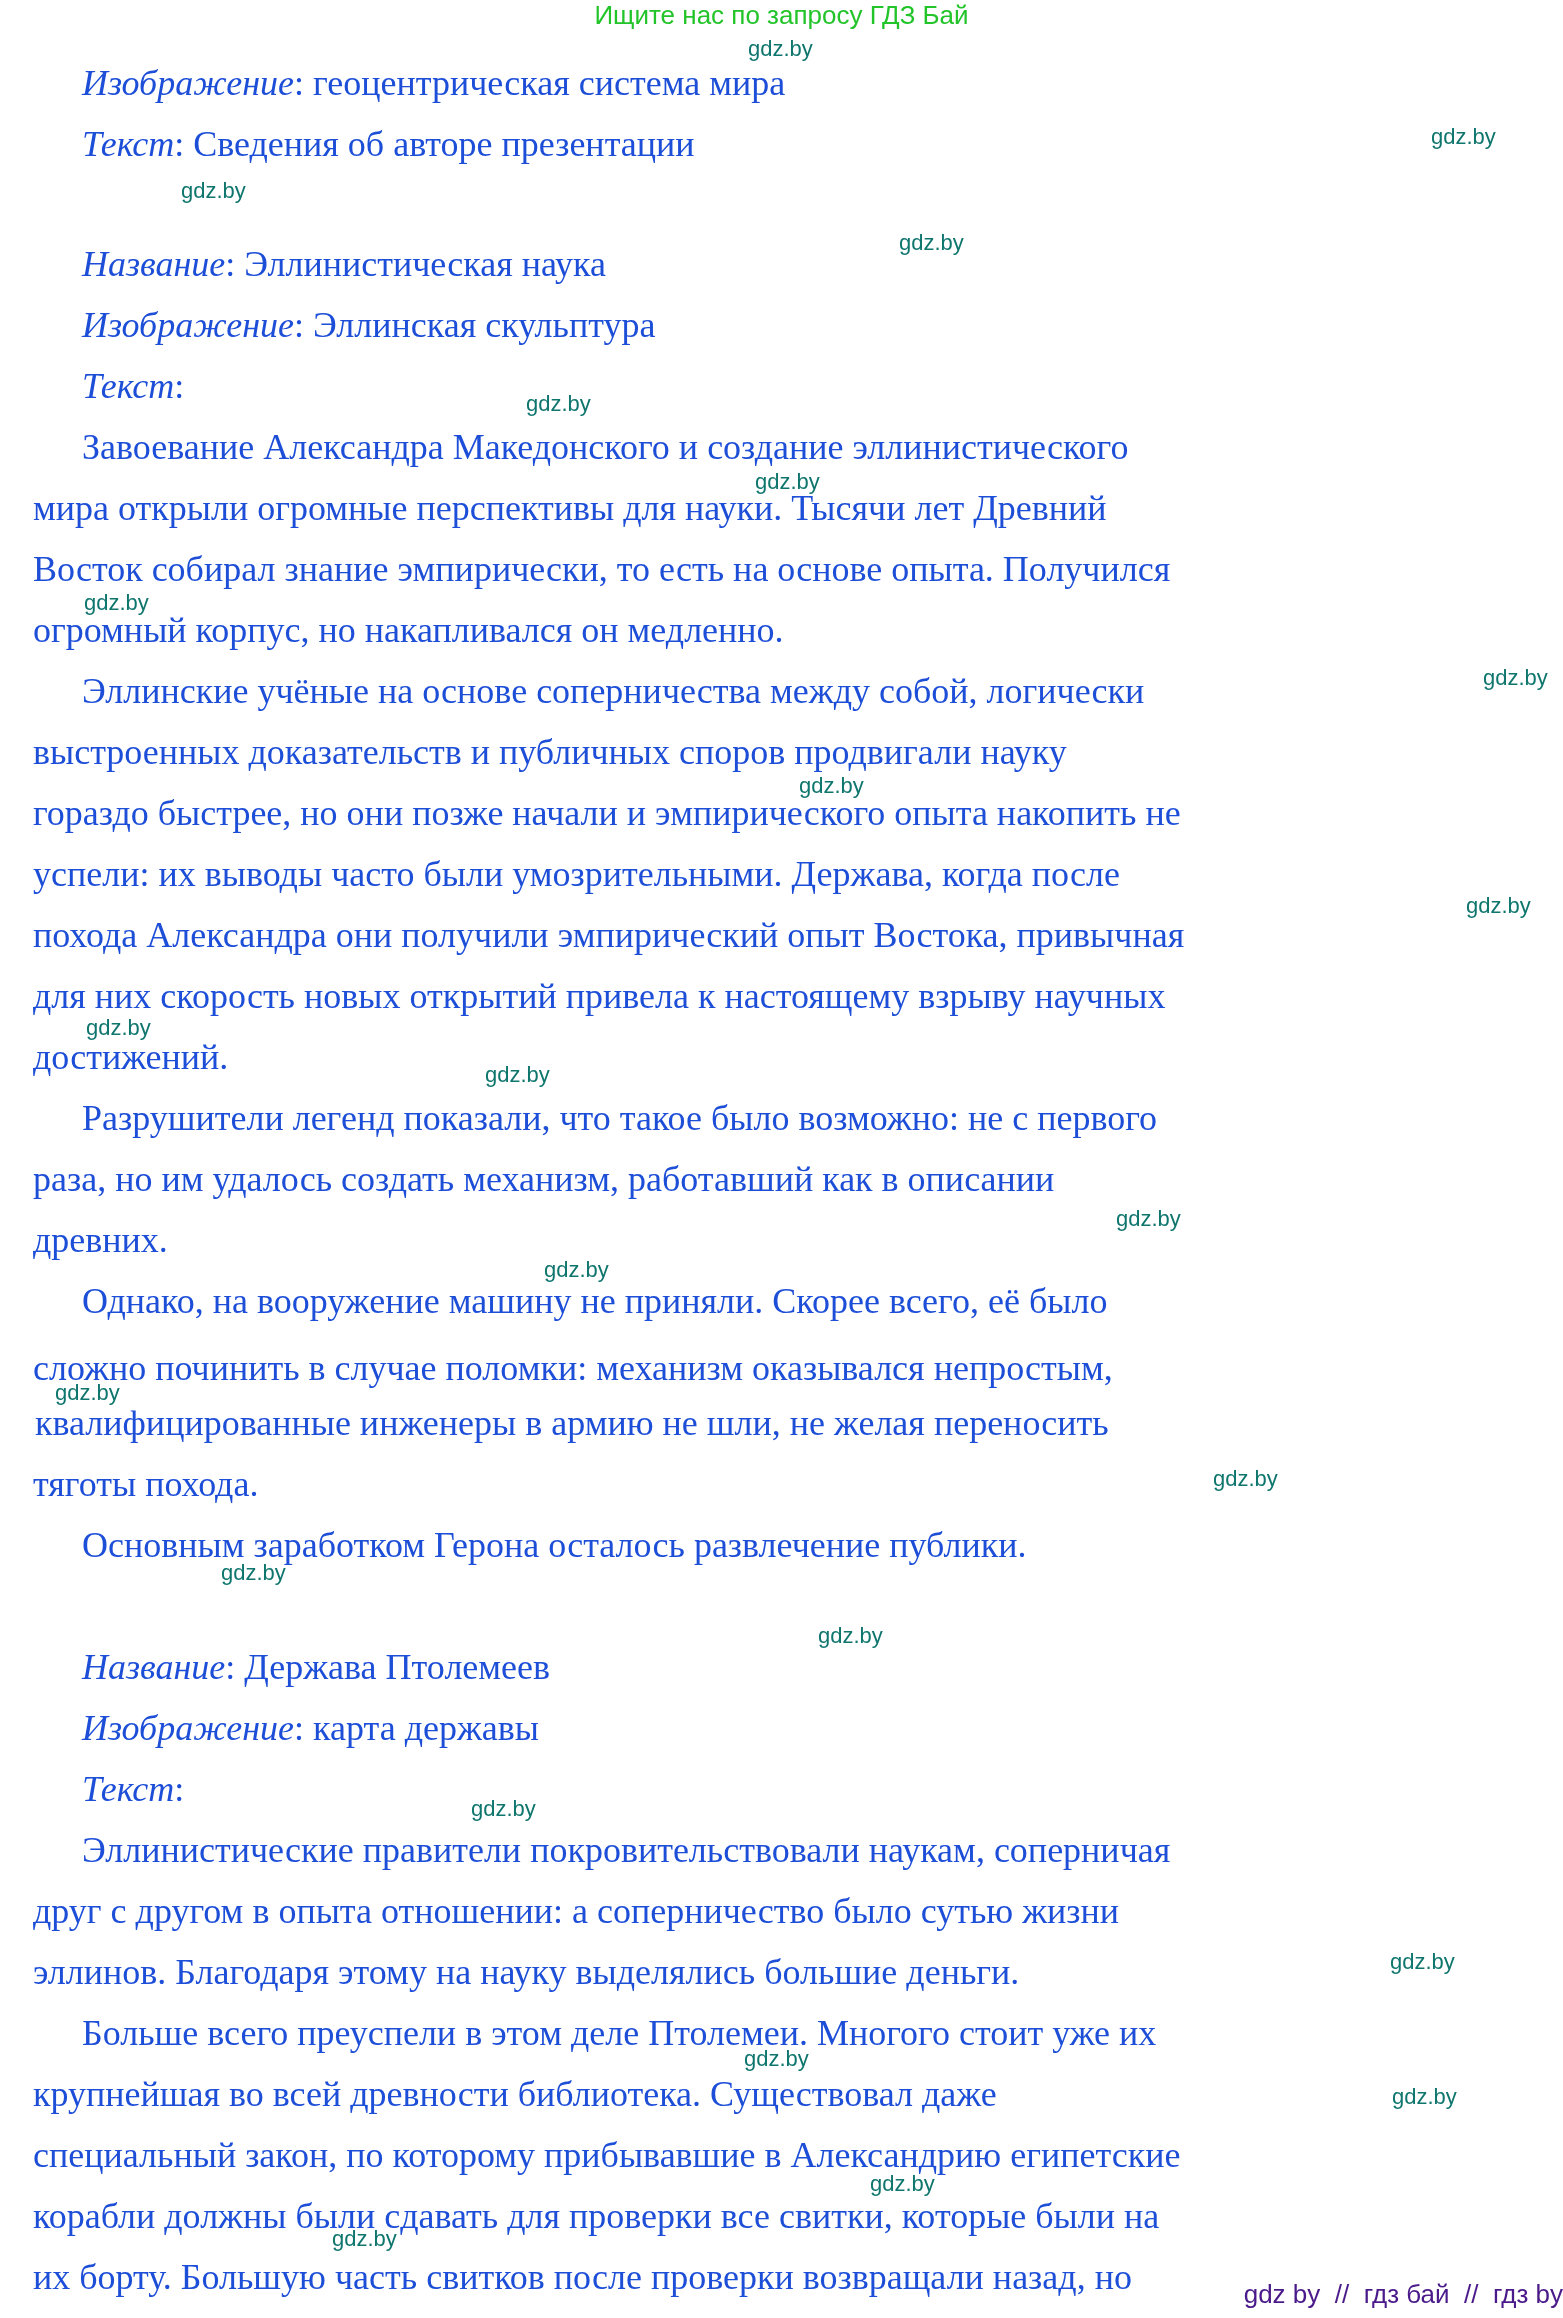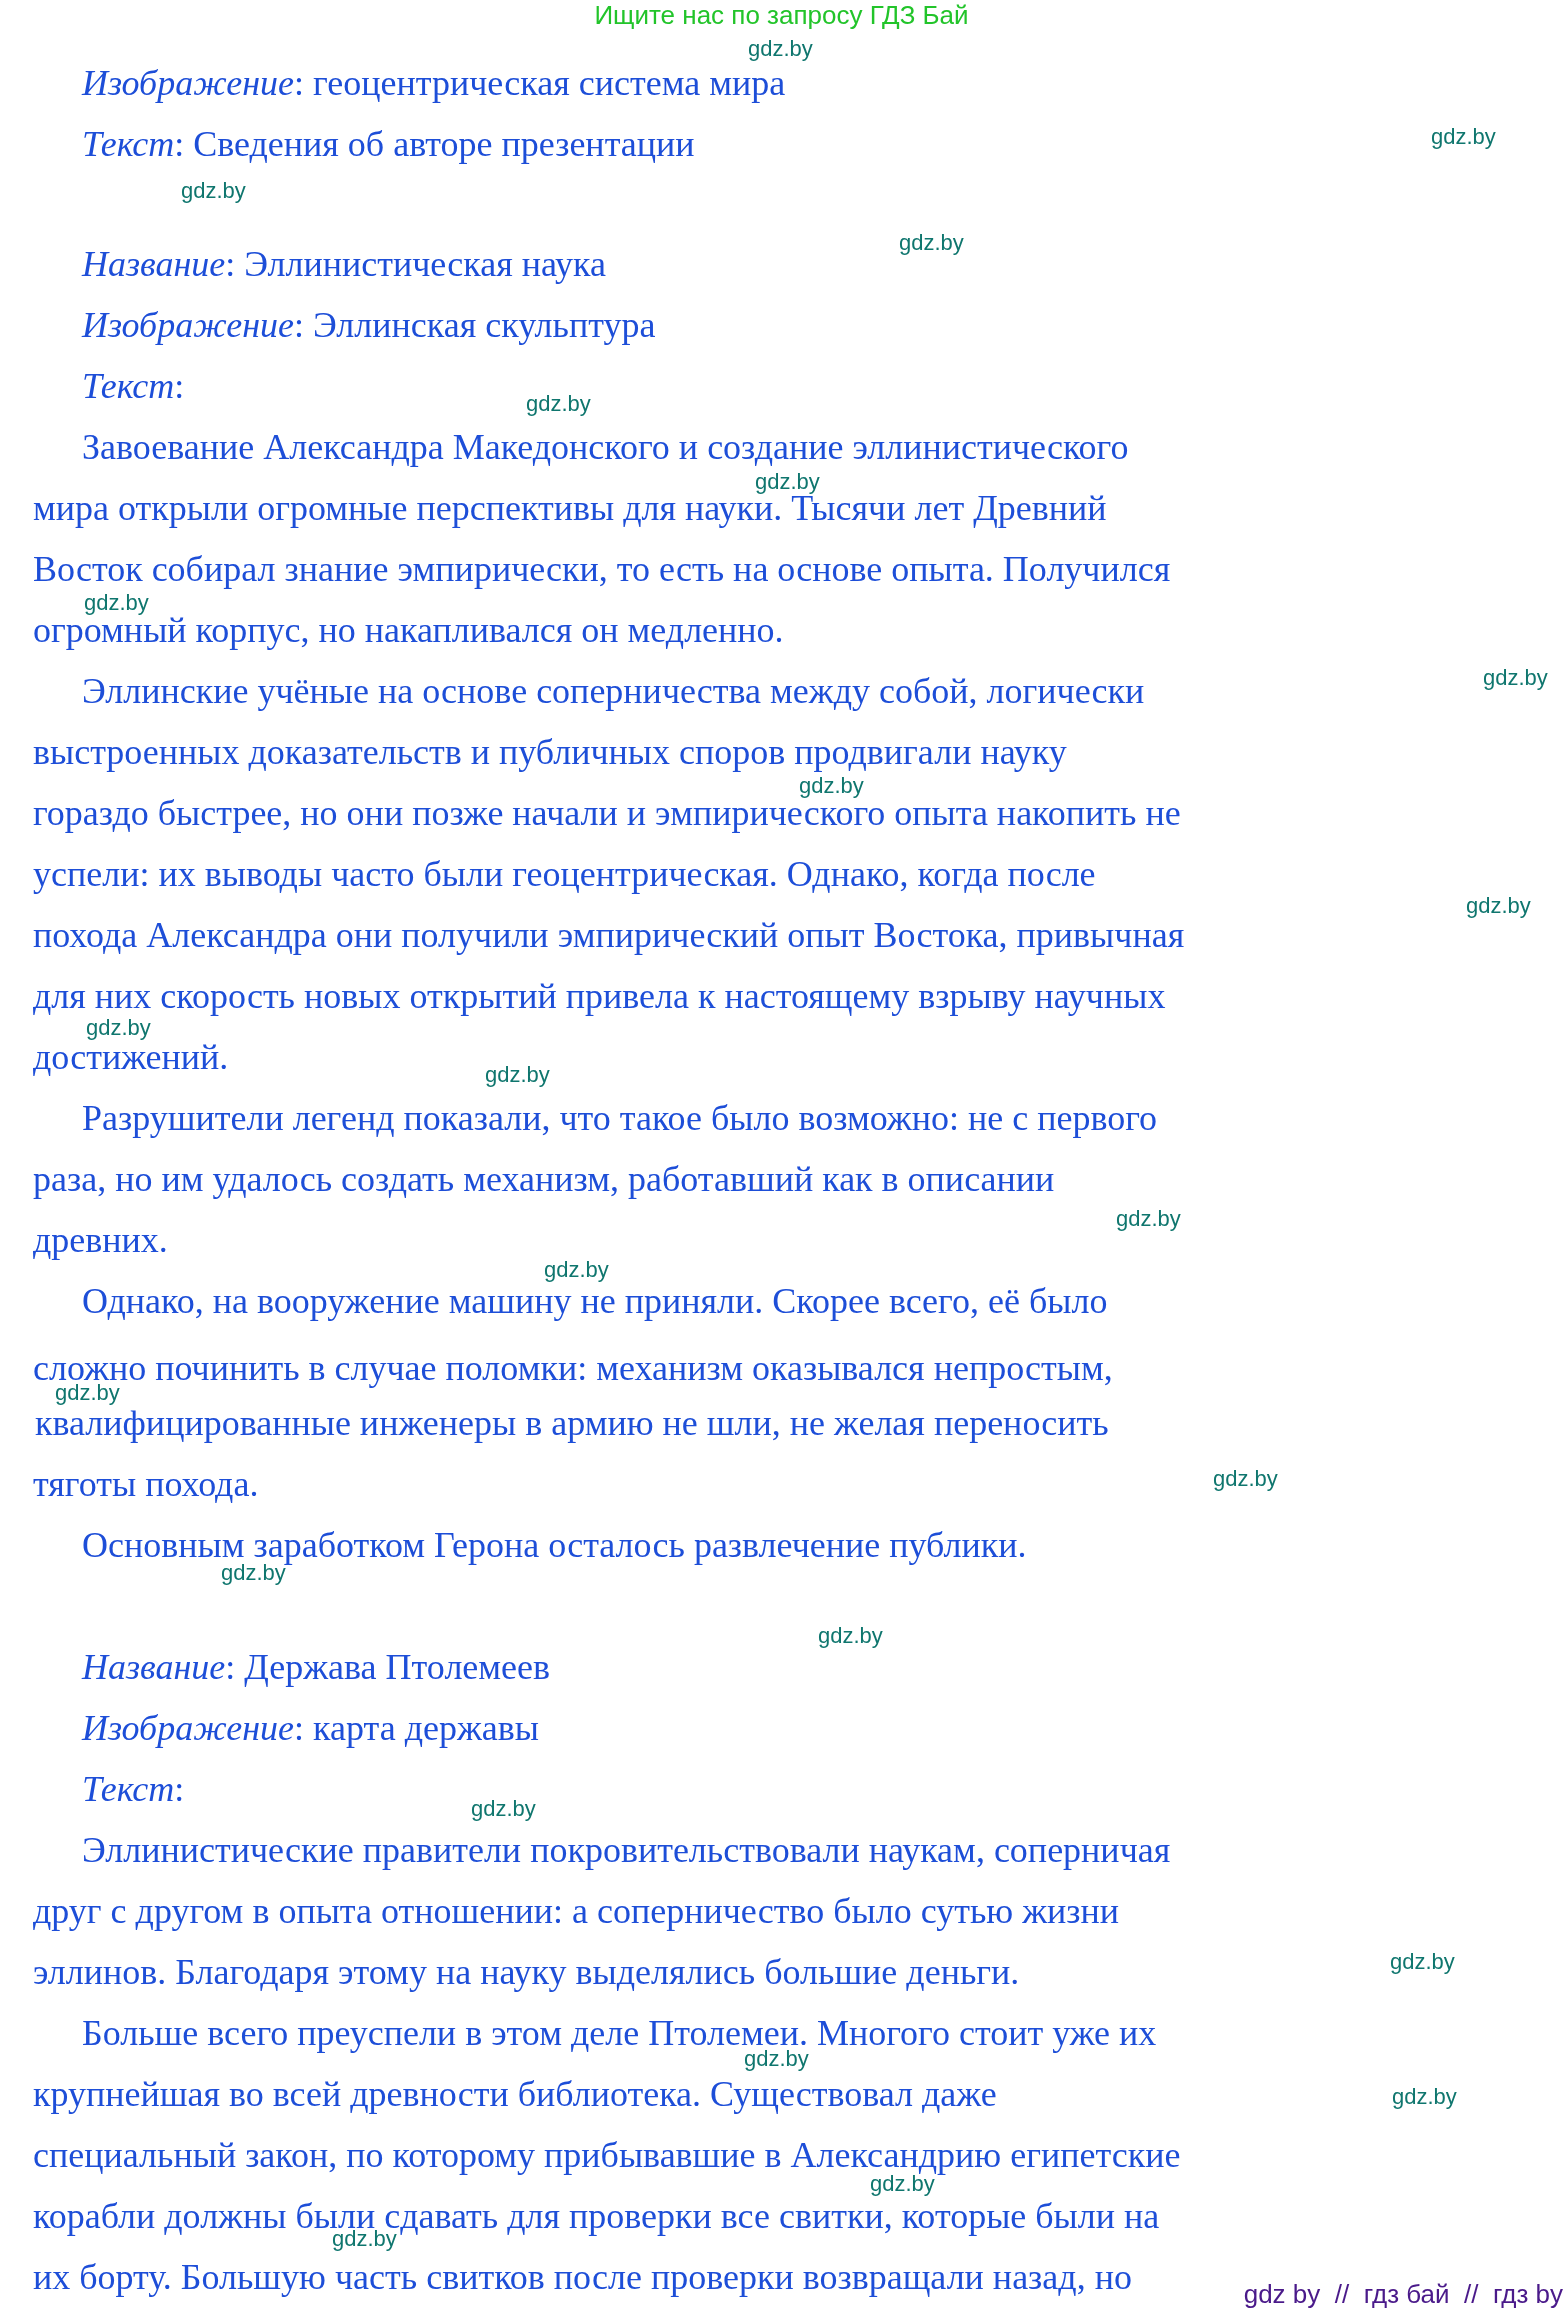--- a/index.html
+++ b/index.html
@@ -51,21 +51,21 @@
 <div class="ln" style="left:82px;top:361px;"><i>Текст</i><span>:</span></div>
 
 <div class="ln" style="left:82px;top:422px;">Завоевание Александра Македонского и создание эллинистического</div>
 <div class="ln" style="left:33px;top:483px;">мира открыли огромные перспективы для науки. Тысячи лет Древний</div>
 <div class="ln" style="left:33px;top:544px;">Восток собирал знание эмпирически, то есть на основе опыта. Получился</div>
 <div class="ln" style="left:33px;top:605px;">огромный корпус, но накапливался он медленно.</div>
 
 <div class="ln" style="left:82px;top:666px;">Эллинские учёные на основе соперничества между собой, логически</div>
 <div class="ln" style="left:33px;top:727px;">выстроенных доказательств и публичных споров продвигали науку</div>
 <div class="ln" style="left:33px;top:788px;">гораздо быстрее, но они позже начали и эмпирического опыта накопить не</div>
-<div class="ln" style="left:33px;top:849px;">успели: их выводы часто были геоцентрическая. Однако, когда после</div>
+<div class="ln" style="left:33px;top:849px;">успели: их выводы часто были умозрительными. Держава, когда после</div>
 <div class="ln" style="left:33px;top:910px;">похода Александра они получили эмпирический опыт Востока, привычная</div>
 <div class="ln" style="left:33px;top:971px;">для них скорость новых открытий привела к настоящему взрыву научных</div>
 <div class="ln" style="left:33px;top:1032px;">достижений.</div>
 
 <div class="ln" style="left:82px;top:1093px;">Разрушители легенд показали, что такое было возможно: не с первого</div>
 <div class="ln" style="left:33px;top:1154px;">раза, но им удалось создать механизм, работавший как в описании</div>
 <div class="ln" style="left:33px;top:1215px;">древних.</div>
 
 <div class="ln" style="left:82px;top:1276px;">Однако, на вооружение машину не приняли. Скорее всего, её было</div>
 <div class="ln" style="left:33px;top:1343px;">сложно починить в случае поломки: механизм оказывался непростым,</div>

